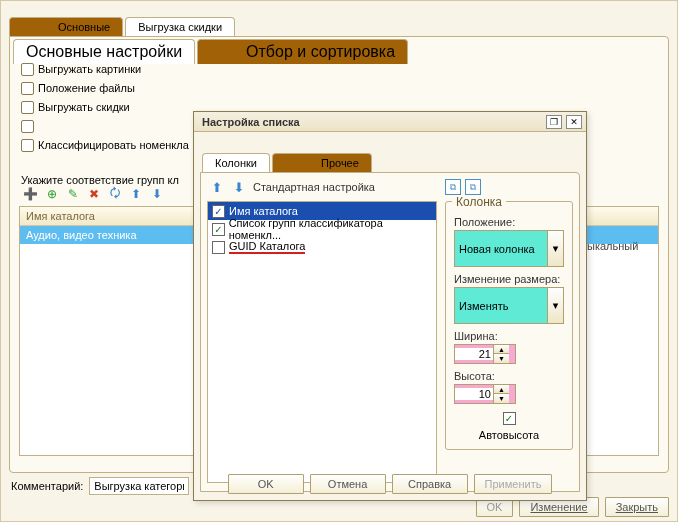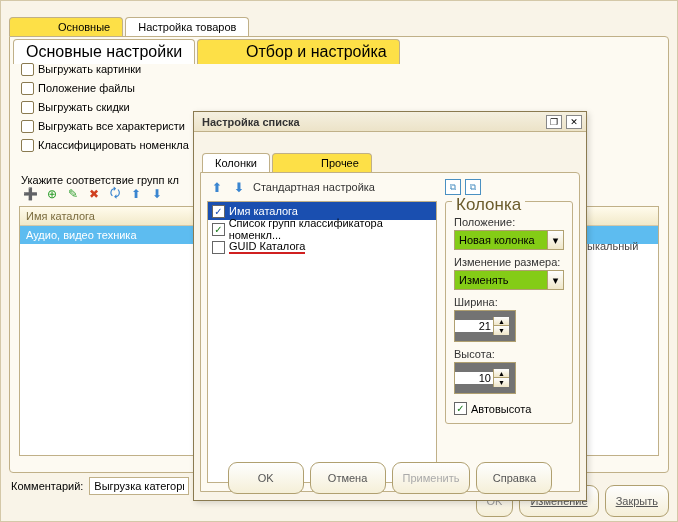--- a/index.html
+++ b/index.html
@@ -5,21 +5,21 @@
   * { box-sizing: border-box; font-family: Arial, sans-serif; font-size: 11px; }
   body { margin: 0; background: #f5f0e3; width: 678px; height: 522px; position: relative; overflow: hidden; }
 
   
   .main-window { position: absolute; inset: 0; background: #f9f4e8; border: 1px solid #d4c8a8; }
 
   
   .top-tabs { position: absolute; top: 16px; left: 8px; display: flex; gap: 2px; }
   .tab { padding: 3px 12px; background: #f9f4e8; border: 1px solid #c0b088; border-bottom: none; border-radius: 4px 4px 0 0; cursor: pointer; }
   .tab.active { background: #ffffff; }
-  .tab.inactive { background: #fde047; padding-left: 48px; }
+  .tab.inactive { background: #a16207; padding-left: 48px; }
 
   
   .sub-tabs { position: absolute; top: 38px; left: 12px; display: flex; gap: 2px; }
   .sub-tabs .tab { font-size: 16px; }
 
   .tab-content-border { position: absolute; top: 35px; left: 8px; right: 8px; bottom: 48px; border: 1px solid #c0b088; background: #fdfaf2; border-radius: 0 4px 4px 4px; }
 
   
   .options { position: absolute; top: 62px; left: 20px; display: flex; flex-direction: column; gap: 3px; }
   .chk-row { display: flex; gap: 4px; height: 16px; }
@@ -37,21 +37,21 @@
   .grid-row { padding: 3px 6px; }
   .grid-row.selected { background: #5dbcf0; color: #fff; }
   .grid-row.alt-text { position:absolute; left:580px; top:236px; color:#444; }
 
   
   .comment-row { position: absolute; left: 10px; bottom: 26px; display: flex; align-items: center; gap: 6px; }
   .comment-row input { width: 100px; height: 18px; border: 1px solid #c0b088; padding: 1px 4px; background:#fff; }
 
   
   .bottom-btns { position: absolute; right: 8px; bottom: 4px; display: flex; gap: 6px; }
-  .win-btn { padding: 4px 10px; border: 1px solid #b0a070; background: linear-gradient(#fefefe,#f5efd8); border-radius: 9px; color:#555; cursor:pointer; height:32px; display:flex; align-items:center; }
+  .win-btn { padding: 4px 10px; border: 1px solid #b0a070; background: linear-gradient(#fefefe,#f5efd8); border-radius: 1px; color:#555; cursor:pointer; height:20px; display:flex; align-items:center; }
   .win-btn.disabled { color:#999; }
   .win-btn.u { text-decoration: underline; }
 
   
   .dialog { position: absolute; top: 110px; left: 192px; width: 394px; height: 390px; background: #f9f4e8; border: 1px solid #8a7a50; box-shadow: 2px 2px 6px rgba(0,0,0,0.15); }
   .dlg-title { height: 20px; background: linear-gradient(#f5f0e0,#ece3c8); display:flex; align-items:center; justify-content:space-between; padding: 0 4px 0 8px; border-bottom:1px solid #c0b088;}
   .dlg-title span { font-weight: bold; color:#333; }
   .dlg-ctrl { display:flex; gap:4px; }
   .dlg-ctrl div { width:16px; height:14px; border:1px solid #888; display:flex; align-items:center; justify-content:center; font-size:9px; cursor:pointer; background:#fff; }
 
@@ -69,72 +69,71 @@
   .col-item .cb { width:13px; height:13px; border:1px solid #666; background:#fff; display:flex; align-items:center; justify-content:center; font-size:10px; color:#1a7a1a; }
   .col-item .cb.checked::after { content:"✓"; }
   .col-item.selected .cb { background:#fff; color:#1a4fb0; }
   .underline-red { border-bottom:2px solid #d02020; display:inline-block; }
 
   
   .col-props { position:absolute; top:6px; left:244px; right:6px; bottom:6px; }
   .mini-icons { display:flex; gap:4px; margin-bottom:6px; }
   .mini-icons div { width:16px; height:16px; border:1px solid #4a90c2; color:#4a90c2; display:flex;align-items:center;justify-content:center; font-size:9px; cursor:pointer; background:#fff;}
   .group { border:1px solid #c0b088; border-radius:3px; padding:8px 8px 8px 8px; position:relative; }
-  .group-title { position:absolute; top:-7px; left:6px; background:#fdfaf2; padding:0 4px; color:#6b5c2d; font-size:17px; }
+  .group-title { position:absolute; top:-7px; left:6px; background:#fdfaf2; padding:0 4px; color:#6b5c2d; font-size:12px; }
   .field-label { margin:6px 0 2px 0; color:#333; }
-  .combo { display:flex; align-items:center; height:20px; border:1px solid #b0a070; background:#84cc16; }
+  .combo { display:flex; align-items:center; height:37px; border:1px solid #b0a070; background:#5eead4; }
   .combo span { flex:1; padding:0 4px; }
   .combo .dd { width:16px; height:100%; border-left:1px solid #b0a070; display:flex; align-items:center; justify-content:center; background:linear-gradient(#fefefe,#efe6c8); cursor:pointer; }
-  .spinner { display:flex; align-items:center; height:32px; border:1px solid #b0a070; background:#737373; width:62px; }
+  .spinner { display:flex; align-items:center; height:20px; border:1px solid #b0a070; background:#f9a8d4; width:62px; }
   .spinner input { border:none; width:38px; text-align:right; padding:0 2px; outline:none; font-size:11px; }
   .spin-btns { display:flex; flex-direction:column; width:16px; border-left:1px solid #b0a070; }
   .spin-btns div { height:9px; font-size:7px; display:flex;align-items:center;justify-content:center; background:linear-gradient(#fefefe,#efe6c8); cursor:pointer; }
   .spin-btns div:first-child { border-bottom:1px solid #b0a070; }
-  .auto-h { display:flex; align-items:center; gap:4px; margin-top:8px; }
+  .auto-h { display:flex; align-items:center; gap:4px; margin-top:8px;flex-direction:column; }
   .auto-h .cb { width:13px; height:13px; border:1px solid #666; background:#fff; display:flex;align-items:center;justify-content:center; font-size:10px; color:#1a7a1a; }
   .auto-h .cb.checked::after { content:"✓"; }
 
   .dlg-btns { position:absolute; bottom:6px; left:0; right:0; display:flex; gap:6px; justify-content:center; padding:0 10px; }
   .dlg-btns .win-btn { min-width:76px; justify-content:center; }
   .dlg-btns .win-btn.disabled { color:#aaa; }
 
 </style>
 </head>
 <body>
 
 <div class="main-window">
 
   <div class="top-tabs">
     <div class="tab inactive">Основные</div>
-    <div class="tab active">Настройка товаров</div>
+    <div class="tab active">Выгрузка скидки</div>
   </div>
 
   <div class="tab-content-border"></div>
 
   <div class="sub-tabs">
     <div class="tab active">Основные настройки</div>
-    <div class="tab inactive">Отбор и настройка</div>
+    <div class="tab inactive">Отбор и сортировка</div>
   </div>
 
   <div class="options">
     <div class="chk-row">
         <div class="chk"></div>
         <span>Выгружать картинки</span>
       </div>
     <div class="chk-row">
         <div class="chk"></div>
         <span>Положение файлы</span>
       </div>
     <div class="chk-row">
         <div class="chk"></div>
         <span>Выгружать скидки</span>
       </div>
     <div class="chk-row">
         <div class="chk"></div>
-        <span>Выгружать все характеристи</span>
       </div>
     <div class="chk-row">
         <div class="chk"></div>
         <span>Классифицировать номенкла</span>
       </div>
   </div>
 
   <div class="hint-label">Укажите соответствие групп кл</div>
 
   <div class="toolbar">
@@ -240,18 +239,18 @@
             <div class="cb checked"></div>
             <span>Автовысота</span>
           </div>
         </div>
       </div>
     </div>
 
     <div class="dlg-btns">
       <div class="win-btn">OK</div>
       <div class="win-btn">Отмена</div>
+      <div class="win-btn">Справка</div>
       <div class="win-btn disabled">Применить</div>
-      <div class="win-btn">Справка</div>
     </div>
   </div>
 
 </div>
 
 </body></html>

